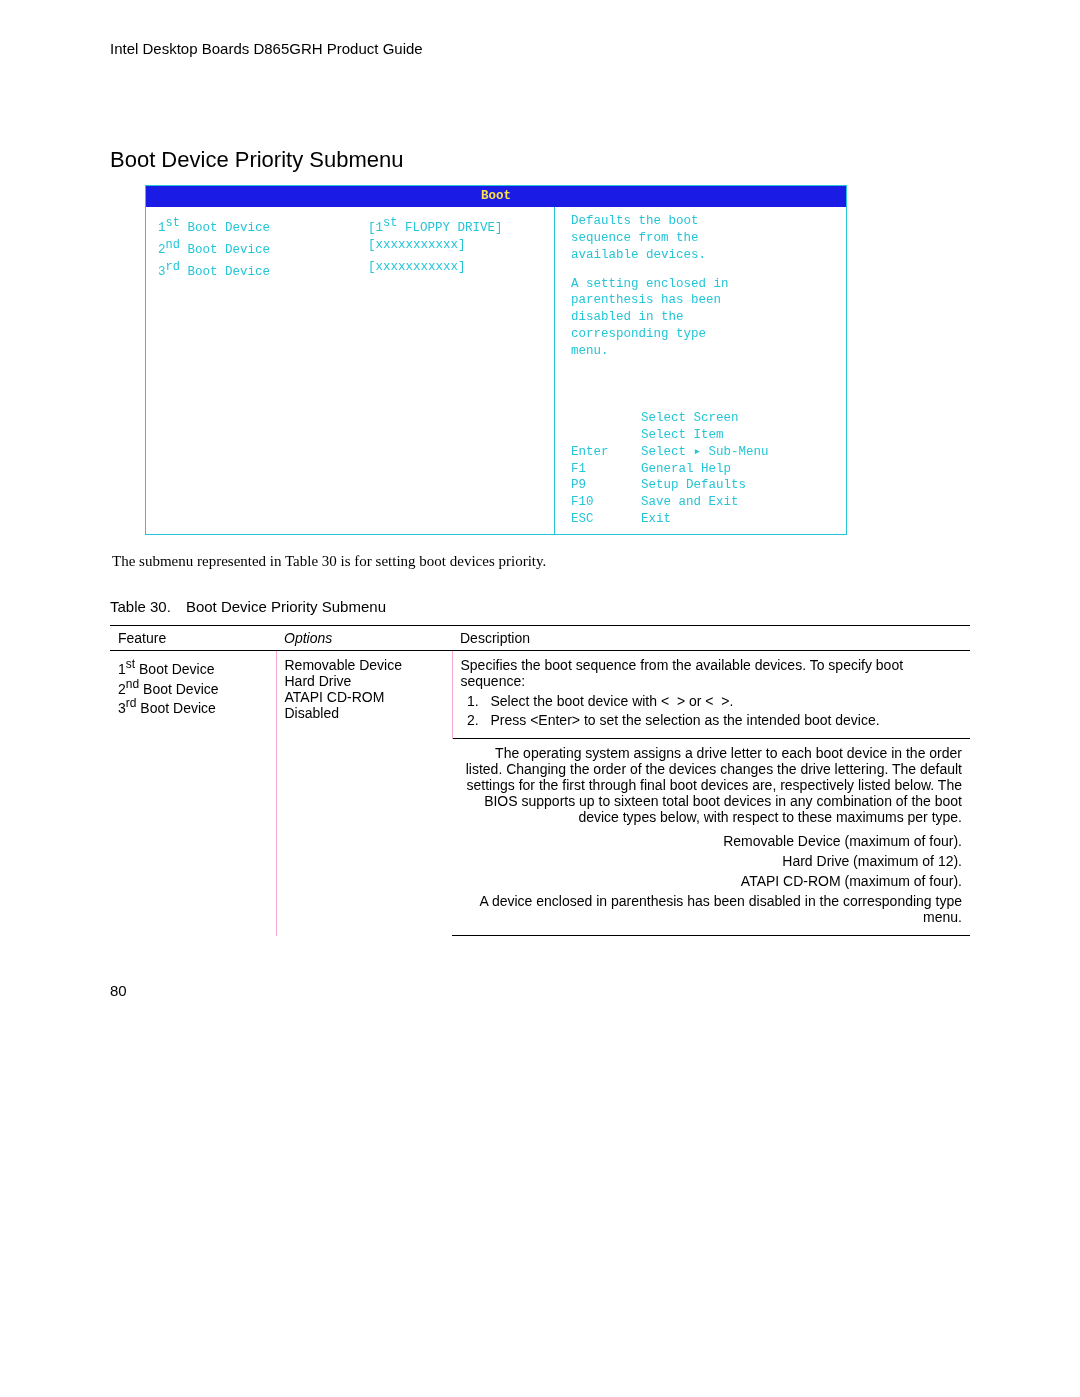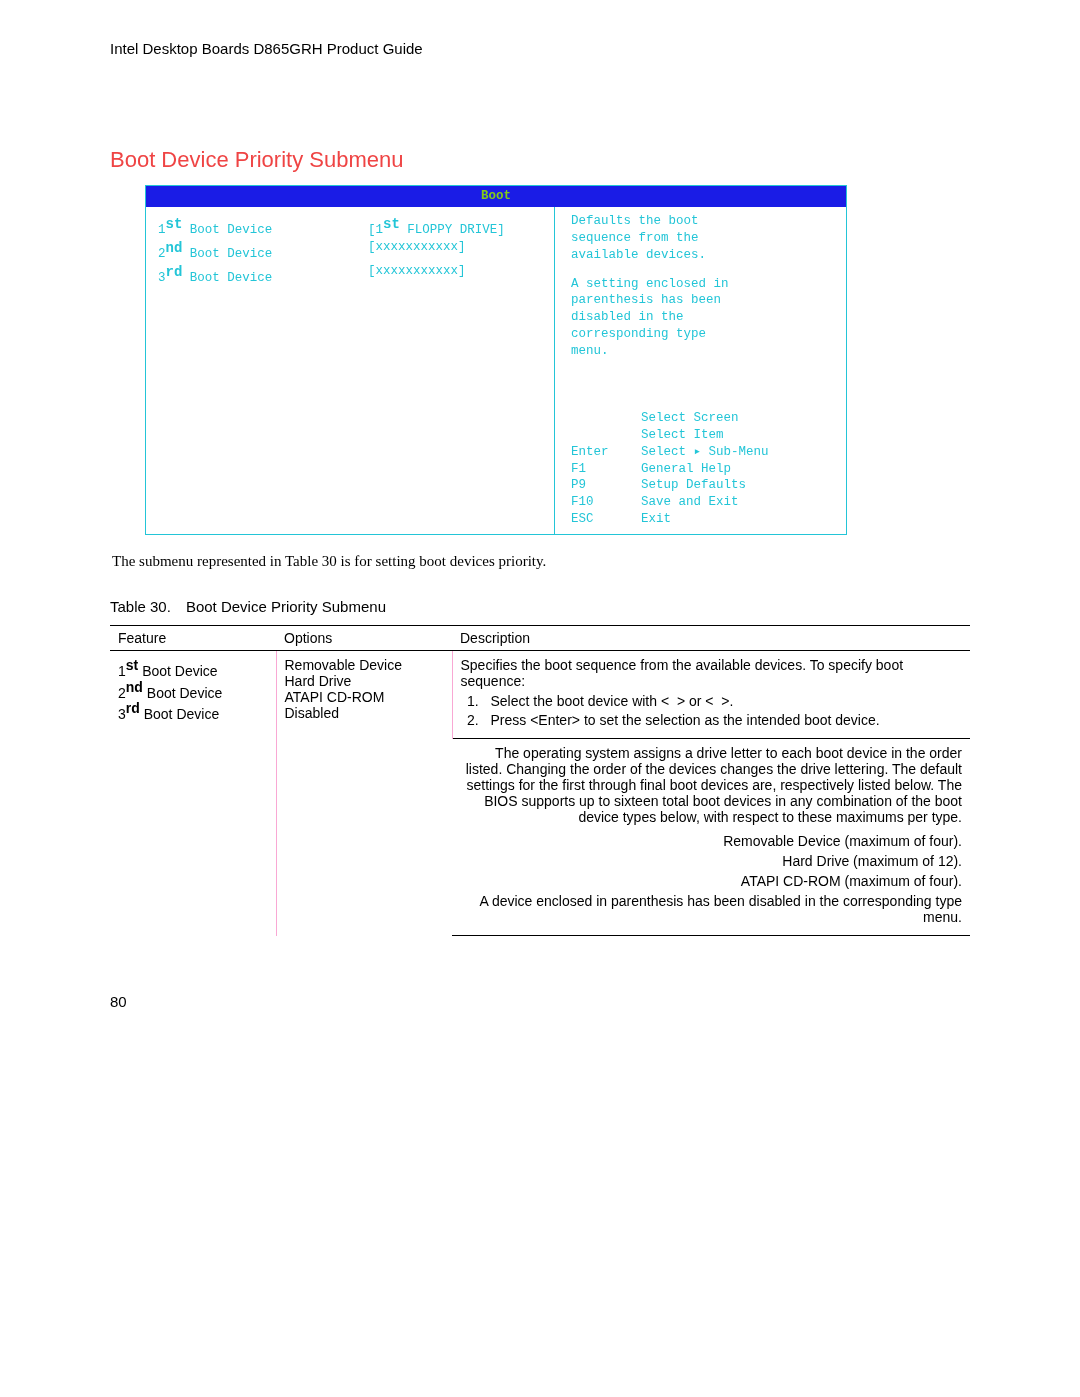--- a/index.html
+++ b/index.html
@@ -15,38 +15,38 @@
     height: 1058px;
     padding: 40px 110px 40px 110px;
     box-sizing: border-box;
     position: relative;
   }
   .header-text {
     font-size: 15px;
     margin-bottom: 90px;
   }
   .section-title {
-    color: #ef4444;
+    color: #000000;
     font-size: 22px;
     font-weight: normal;
     margin: 0 0 12px 0;
   }
   .bios-box {
     width: 700px;
     margin-left: 35px;
     border: 1px solid #23c5d7;
     background: #fff;
     font-family: "Courier New", monospace;
     font-size: 12.5px;
     line-height: 1.35;
     color: #23c5d7;
   }
   .bios-titlebar {
     background: #1a1ce6;
-    color: #84cc16;
+    color: #fde047;
     font-weight: bold;
     text-align: center;
     padding: 2px 0;
     font-family: "Courier New", monospace;
     font-size: 12.5px;
     position: relative;
   }
   .bios-body {
     display: flex;
   }
@@ -57,21 +57,21 @@
   }
   .bios-right {
     width: 288px;
     border-left: 1px solid #23c5d7;
     padding: 6px 16px 6px 16px;
     box-sizing: border-box;
   }
   .bios-row { display: flex; }
   .bios-label { width: 210px; }
   .bios-value { }
-  sup.ord { font-size: 14px; vertical-align: super; font-weight: bold; }
+  sup.ord { font-size: 12px; vertical-align: super; }
   .bios-help { margin-bottom: 50px; line-height:1.35; }
   .bios-keys { }
   .bios-key-row { display:flex;}
   .bios-key { width:70px;}
   .bios-action { }
   .caption-text {
     font-family: Georgia, "Times New Roman", serif;
     font-size: 15px;
     margin: 18px 0 28px 2px;
   }
@@ -101,21 +101,21 @@
     margin: 4px 0 4px 22px; padding:0;
   }
   .doc-table .desc-cell ol li{
     margin-bottom: 3px;
     padding-left: 8px;
   }
   .doc-table .row-sep td { border-top: 1px solid #000; text-align: right;}
   .doc-table tr.last td { border-bottom: 1.5px solid #000;}
   .page-number {
     position: absolute;
-    bottom: 48px;
+    bottom: 59px;
     left: 110px;
     font-size: 15px;
   }
 </style>
 </head>
 <body>
 
 <div class="page">
 
   <div class="header-text">Intel Desktop Boards D865GRH Product Guide</div>
@@ -188,21 +188,21 @@
   </div>
 
   <div class="caption-text">The submenu represented in Table 30 is for setting boot devices priority.</div>
 
   <div class="table-caption">Table 30. Boot Device Priority Submenu</div>
 
   <table class="doc-table">
     <thead>
       <tr>
         <th style="width:150px;">Feature</th>
-        <th style="width:160px;">Options</th>
+        <th style="width:160px;font-style:italic;">Options</th>
         <th>Description</th>
       </tr>
     </thead>
     <tbody>
       <tr>
         <td rowspan="2">
           <div><span>1</span><sup class="ord">st</sup><span> Boot Device</span></div>
           <div><span>2</span><sup class="ord">nd</sup><span> Boot Device</span></div>
           <div><span>3</span><sup class="ord">rd</sup><span> Boot Device</span></div>
         </td>

